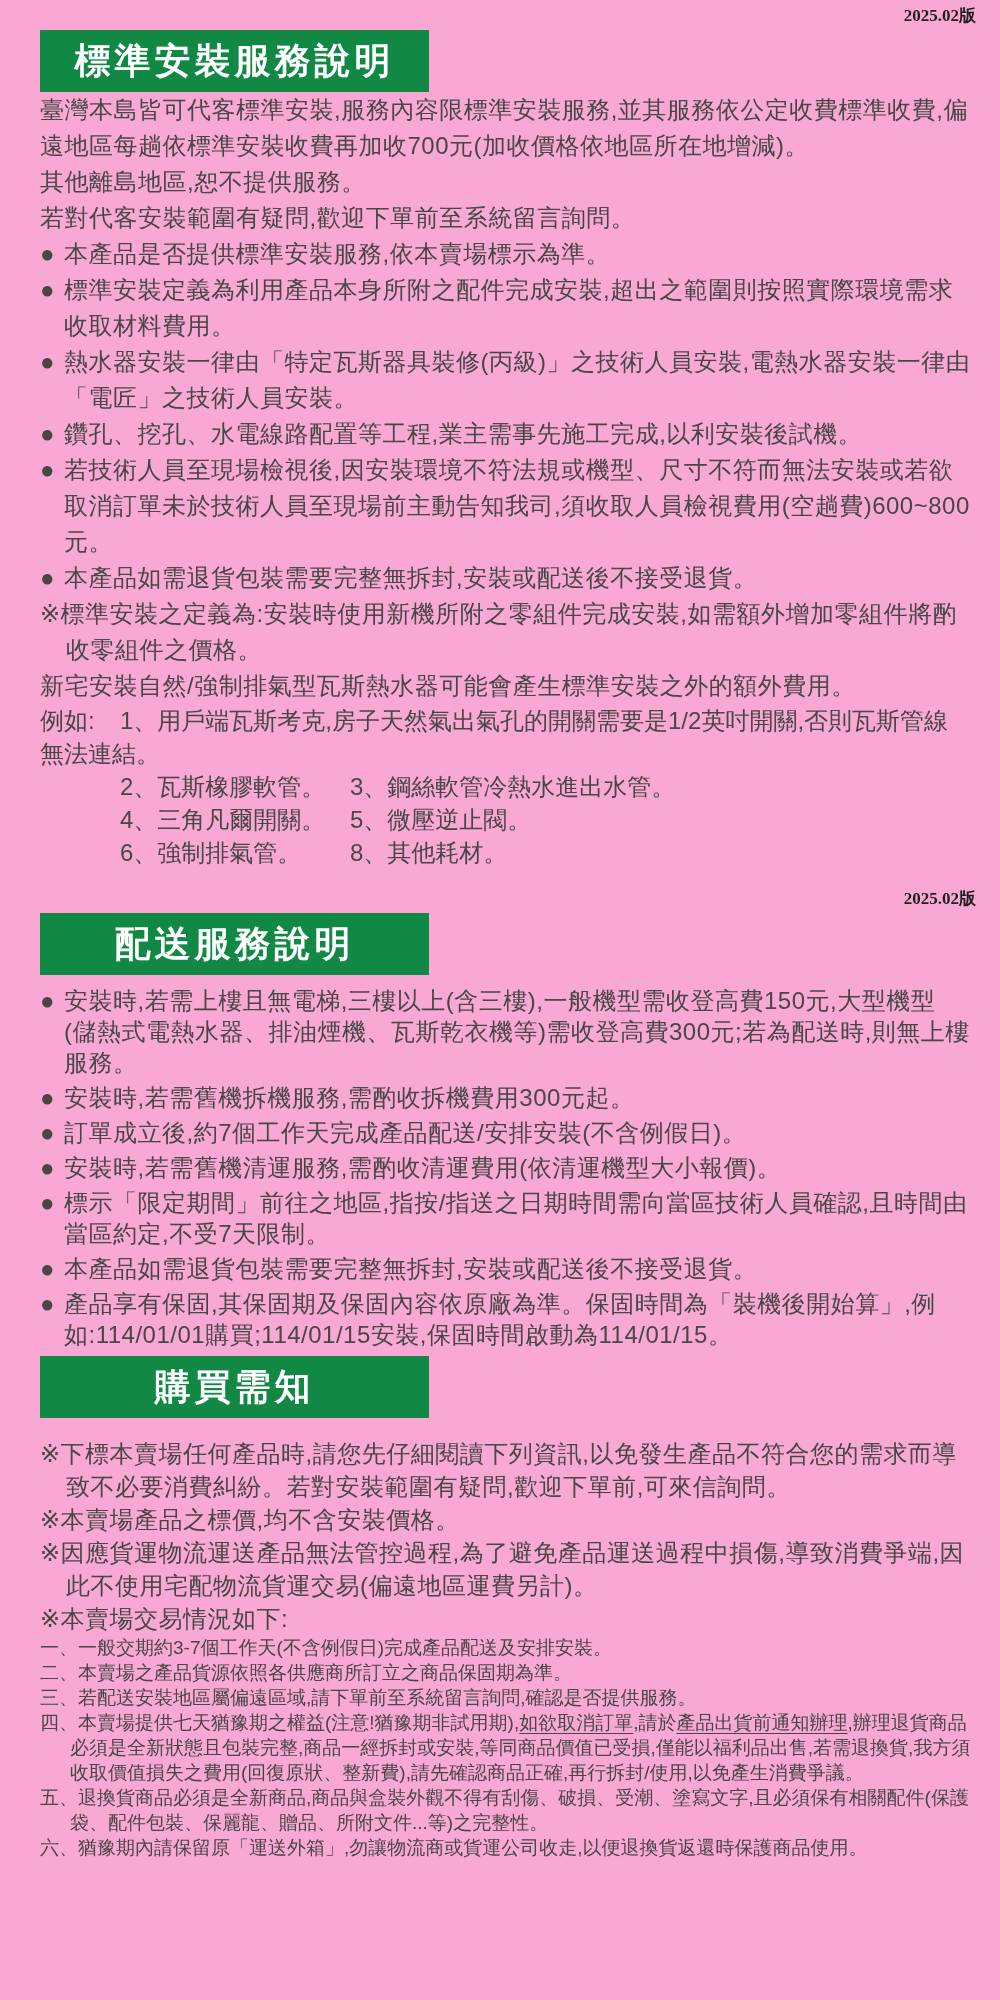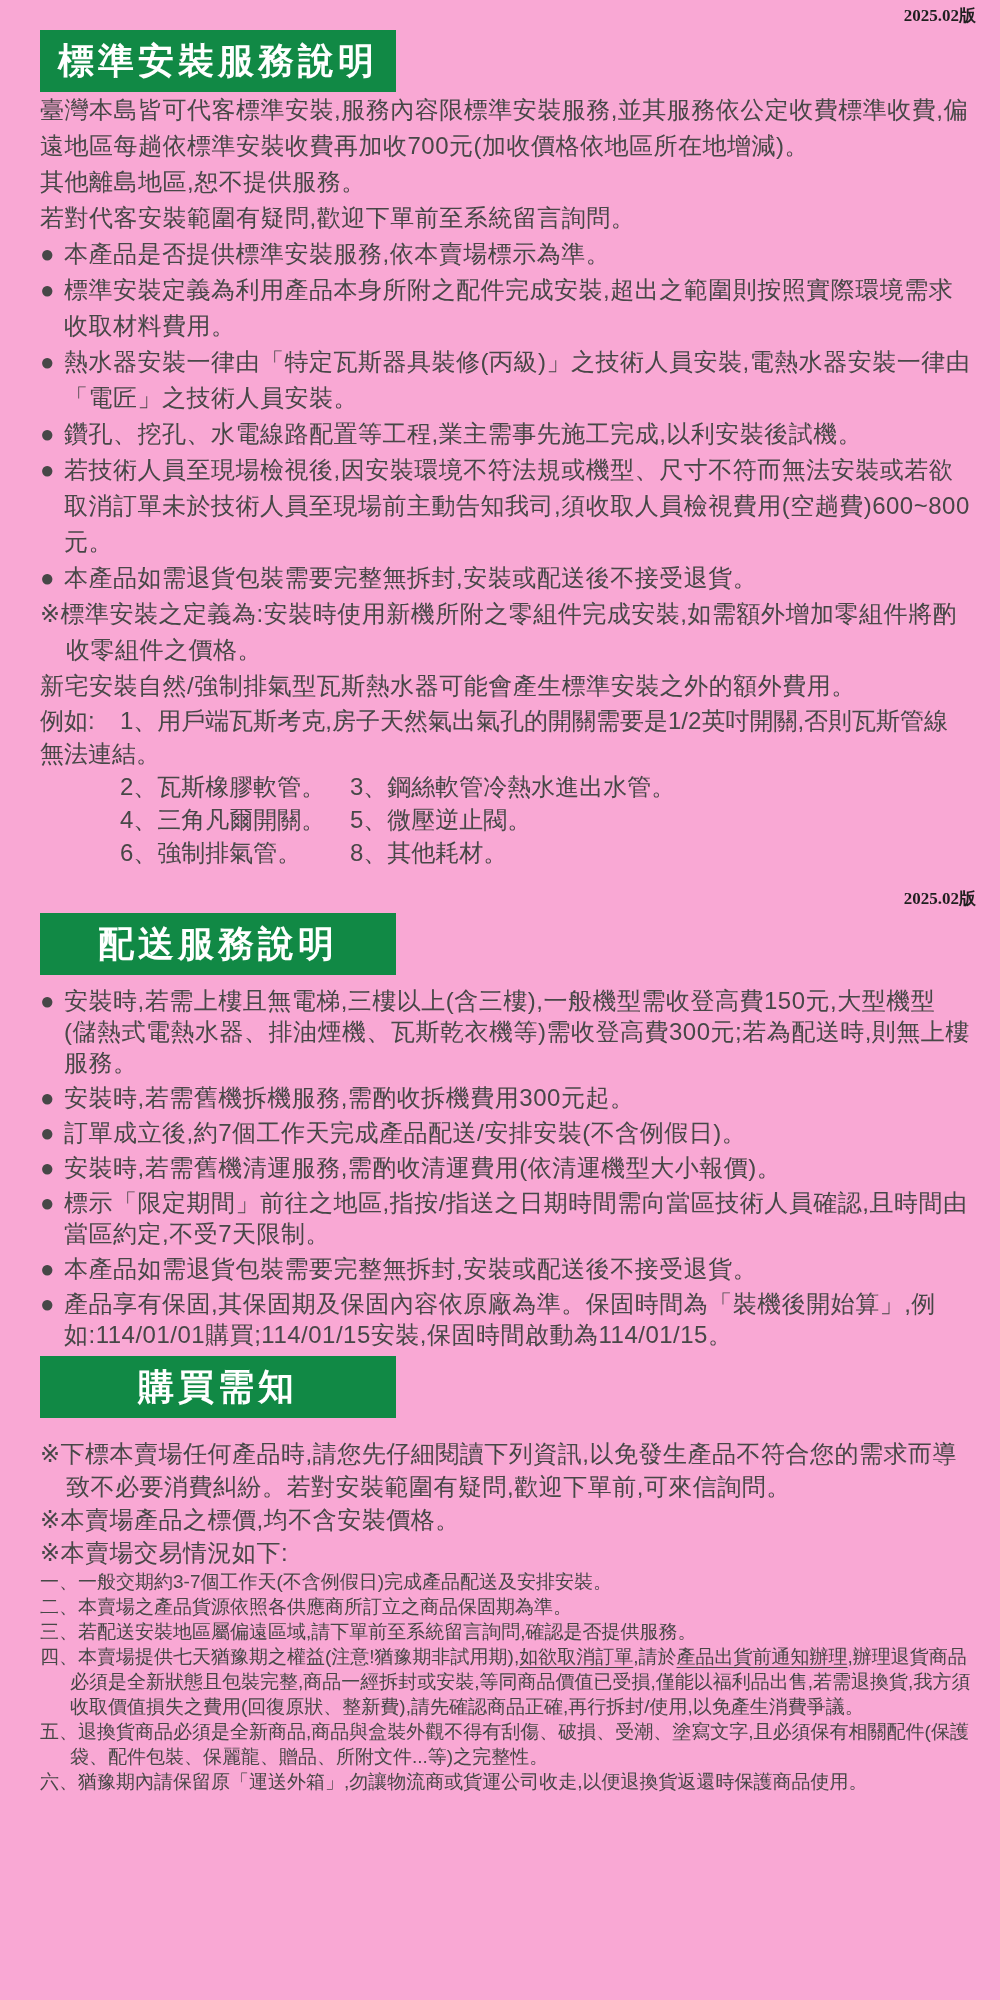--- a/index.html
+++ b/index.html
@@ -1,21 +1,21 @@
 <!DOCTYPE html>
 <html><head>
 <meta charset="utf-8">
 <style>
   html,body { margin:0; padding:0; background:#ffffff; }
   body { font-family:"Liberation Sans","DejaVu Sans",sans-serif; }
   .page { position:relative; width:1000px; height:2000px; background:#f9a8d4; overflow:hidden; color:#474747; }
   .version { text-align:right; padding:6px 24px 0 0; font-family:"Liberation Serif","DejaVu Serif",serif;
              font-weight:bold; font-size:17px; line-height:20px; color:#1f1f1f; }
   .version.v2 { margin-top:14px; }
-  .banner { margin:4px 0 0 40px; width:356px; height:62px; background:#118945;
+  .banner { margin:4px 0 0 40px; width:389px; height:62px; background:#118945;
             display:flex; align-items:center; justify-content:center; }
   .banner span { color:#ffffff; font-size:36px; font-weight:bold; letter-spacing:4px; }
   .content { padding:0 28px 0 40px; font-size:24px; line-height:36px; letter-spacing:0.5px; }
   .content p, .content div { margin:0; }
 
   
   .intro-block { margin-top:12px; }
   .intro3 { margin-top:13px; }
   .bullet { display:flex; margin-top:10px; }
   .bullet .mark { flex:0 0 24px; }
@@ -137,20 +137,21 @@
       <span class="btext">產品享有保固,其保固期及保固內容依原廠為準。保固時間為「裝機後開始算」,例如:114/01/01購買;114/01/15安裝,保固時間啟動為114/01/15。</span>
     </div>
   </div>
 
   <div class="banner" style="margin-top:6px">
     <span>購買需知</span>
   </div>
   <div class="content s3">
     <p class="note3 first"><span>※</span><span>下標本賣場任何產品時,請您先仔細閱讀下列資訊,以免發生產品不符合您的需求而導致不必要消費糾紛。若對安裝範圍有疑問,歡迎下單前,可來信詢問。</span></p>
     <p class="note3"><span>※</span><span>本賣場產品之標價,均不含安裝價格。</span></p>
+    <p class="note3"><span>※</span><span>因應貨運物流運送產品無法管控過程,為了避免產品運送過程中損傷,導致消費爭端,因此不使用宅配物流貨運交易(偏遠地區運費另計)。</span></p>
     <p class="note3"><span>※</span><span>本賣場交易情況如下:</span></p>
 
     <div class="numbered first">一、一般交期約3-7個工作天(不含例假日)完成產品配送及安排安裝。</div>
     <div class="numbered">二、本賣場之產品貨源依照各供應商所訂立之商品保固期為準。</div>
     <div class="numbered">三、若配送安裝地區屬偏遠區域,請下單前至系統留言詢問,確認是否提供服務。</div>
     <div class="numbered"><span>四、本賣場提供七天猶豫期之權益(注意!猶豫期非試用期),</span><span class="ul">如欲取消訂單</span><span>,請於</span><span class="ul">產品出貨前通知辦理</span><span>,辦理退貨商品必須是全新狀態且包裝完整,商品一經拆封或安裝,等同商品價值已受損,僅能以福利品出售,若需退換貨,我方須收取價值損失之費用(回復原狀、整新費),請先確認商品正確,再行拆封/使用,以免產生消費爭議。</span></div>
     <div class="numbered">五、退換貨商品必須是全新商品,商品與盒裝外觀不得有刮傷、破損、受潮、塗寫文字,且必須保有相關配件(保護袋、配件包裝、保麗龍、贈品、所附文件...等)之完整性。</div>
     <div class="numbered">六、猶豫期內請保留原「運送外箱」,勿讓物流商或貨運公司收走,以便退換貨返還時保護商品使用。</div>
   </div>
 

